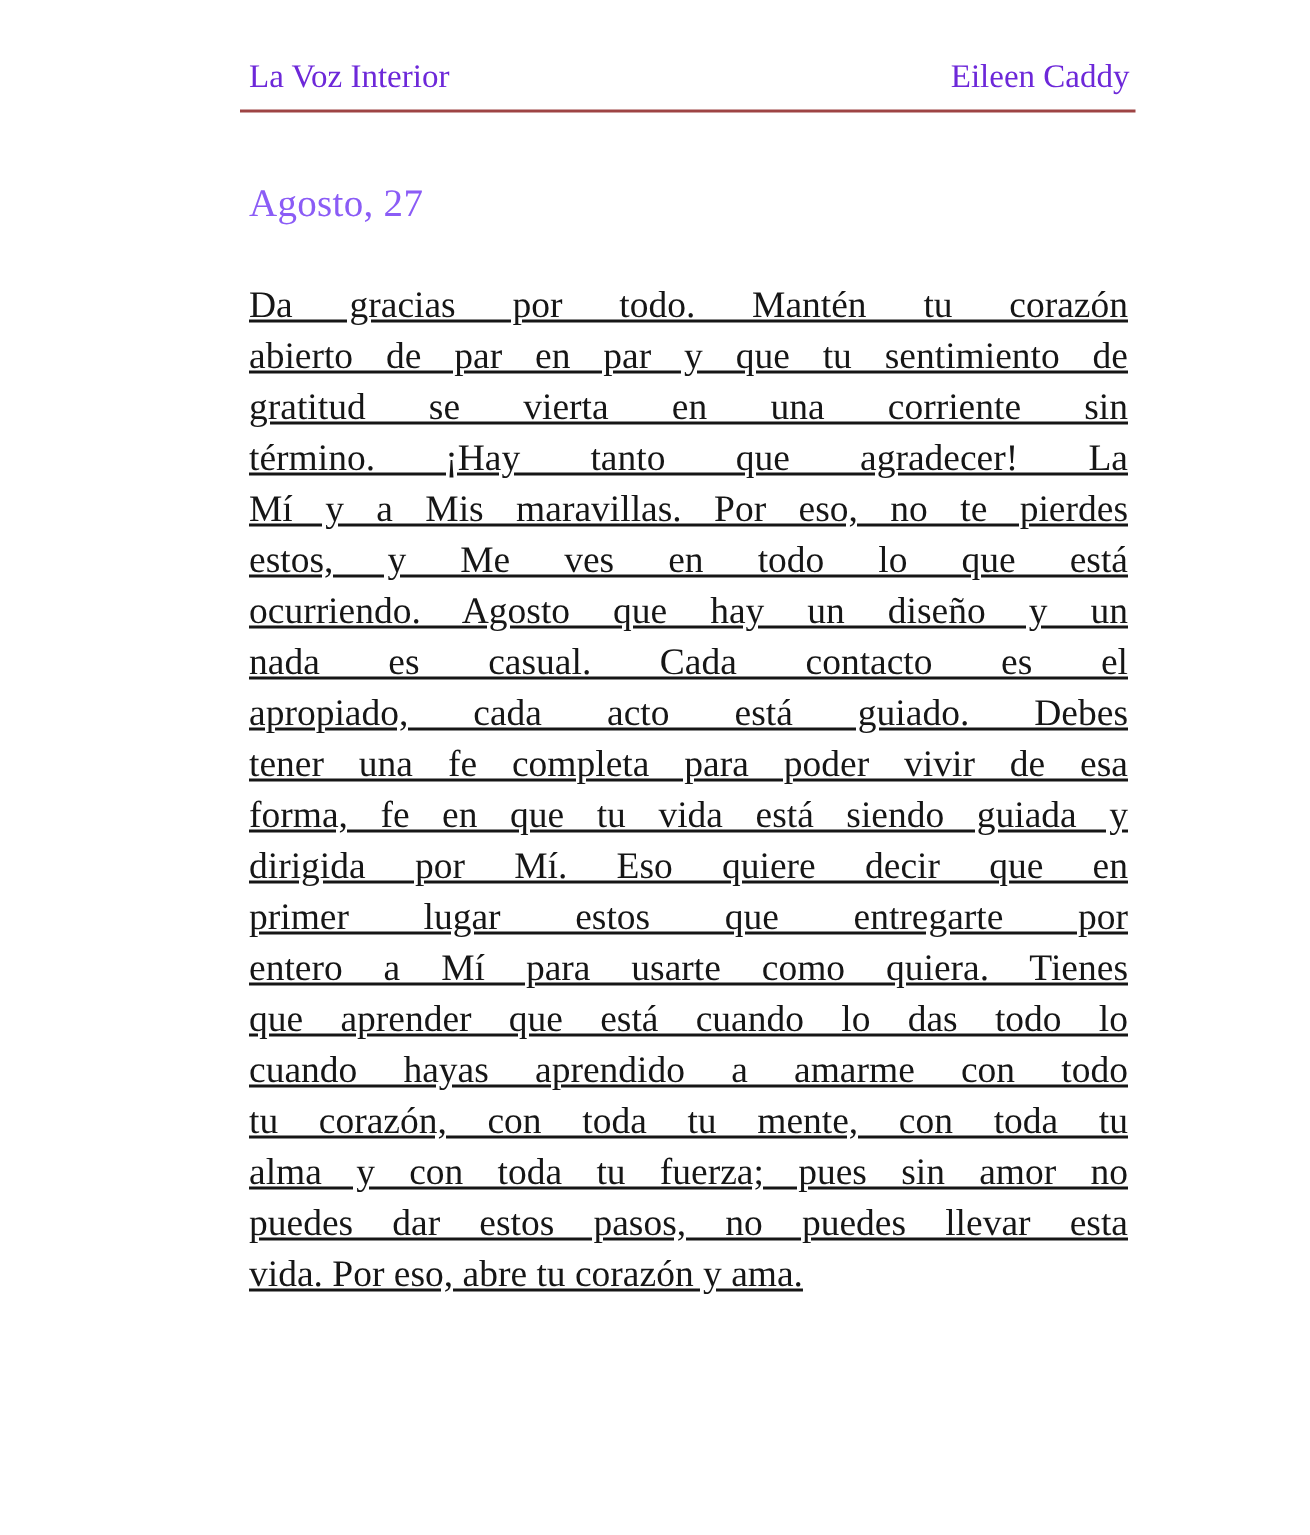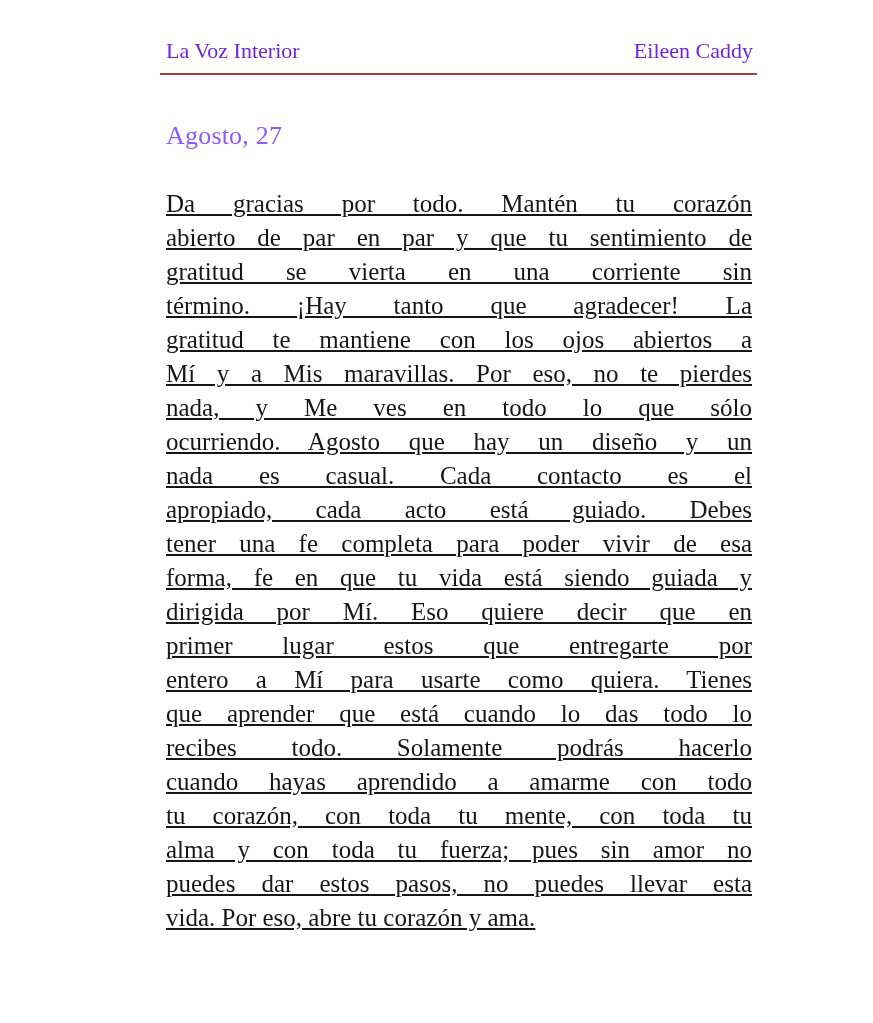--- a/index.html
+++ b/index.html
@@ -65,33 +65,31 @@
     <span>La Voz Interior</span>
     <span>Eileen Caddy</span>
   </div>
   <div class="content">
     <h1 class="date-heading">Agosto, 27</h1>
     <div class="body-paragraph">
         <div class="line">Da gracias por todo. Mantén tu corazón</div>
         <div class="line">abierto de par en par y que tu sentimiento de</div>
         <div class="line">gratitud se vierta en una corriente sin</div>
         <div class="line">término. ¡Hay tanto que agradecer! La</div>
-        <div class="line">gratitud te mantiene con los ojos abiertos a</div>
         <div class="line">Mí y a Mis maravillas. Por eso, no te pierdes</div>
-        <div class="line">nada, y Me ves en todo lo que sólo</div>
+        <div class="line">estos, y Me ves en todo lo que está</div>
         <div class="line">ocurriendo. Agosto que hay un diseño y un</div>
         <div class="line">nada es casual. Cada contacto es el</div>
         <div class="line">apropiado, cada acto está guiado. Debes</div>
         <div class="line">tener una fe completa para poder vivir de esa</div>
         <div class="line">forma, fe en que tu vida está siendo guiada y</div>
         <div class="line">dirigida por Mí. Eso quiere decir que en</div>
         <div class="line">primer lugar estos que entregarte por</div>
         <div class="line">entero a Mí para usarte como quiera. Tienes</div>
         <div class="line">que aprender que está cuando lo das todo lo</div>
-        <div class="line">recibes todo. Solamente podrás hacerlo</div>
         <div class="line">cuando hayas aprendido a amarme con todo</div>
         <div class="line">tu corazón, con toda tu mente, con toda tu</div>
         <div class="line">alma y con toda tu fuerza; pues sin amor no</div>
         <div class="line">puedes dar estos pasos, no puedes llevar esta</div>
         <div class="line last">vida. Por eso, abre tu corazón y ama.</div>
       </div>
   </div>
 </div>
 
 </body></html>

